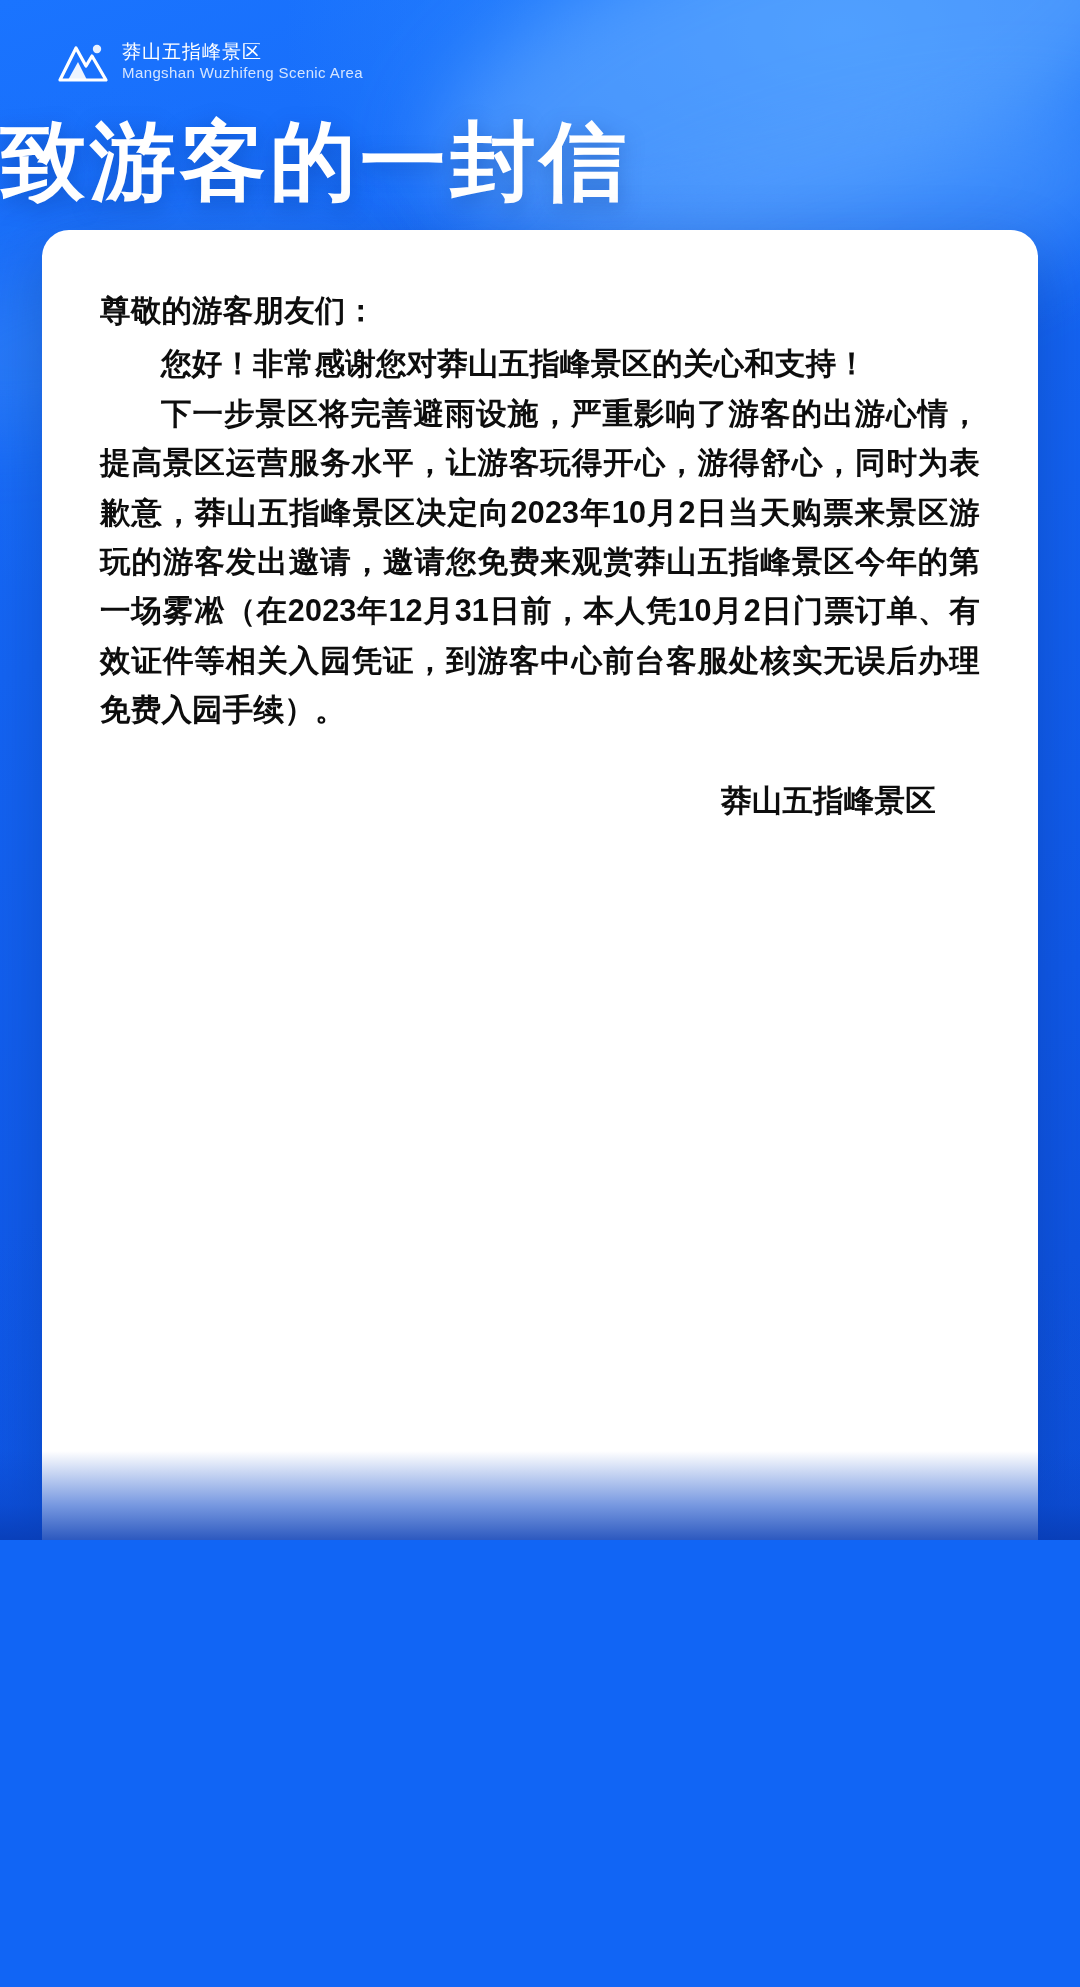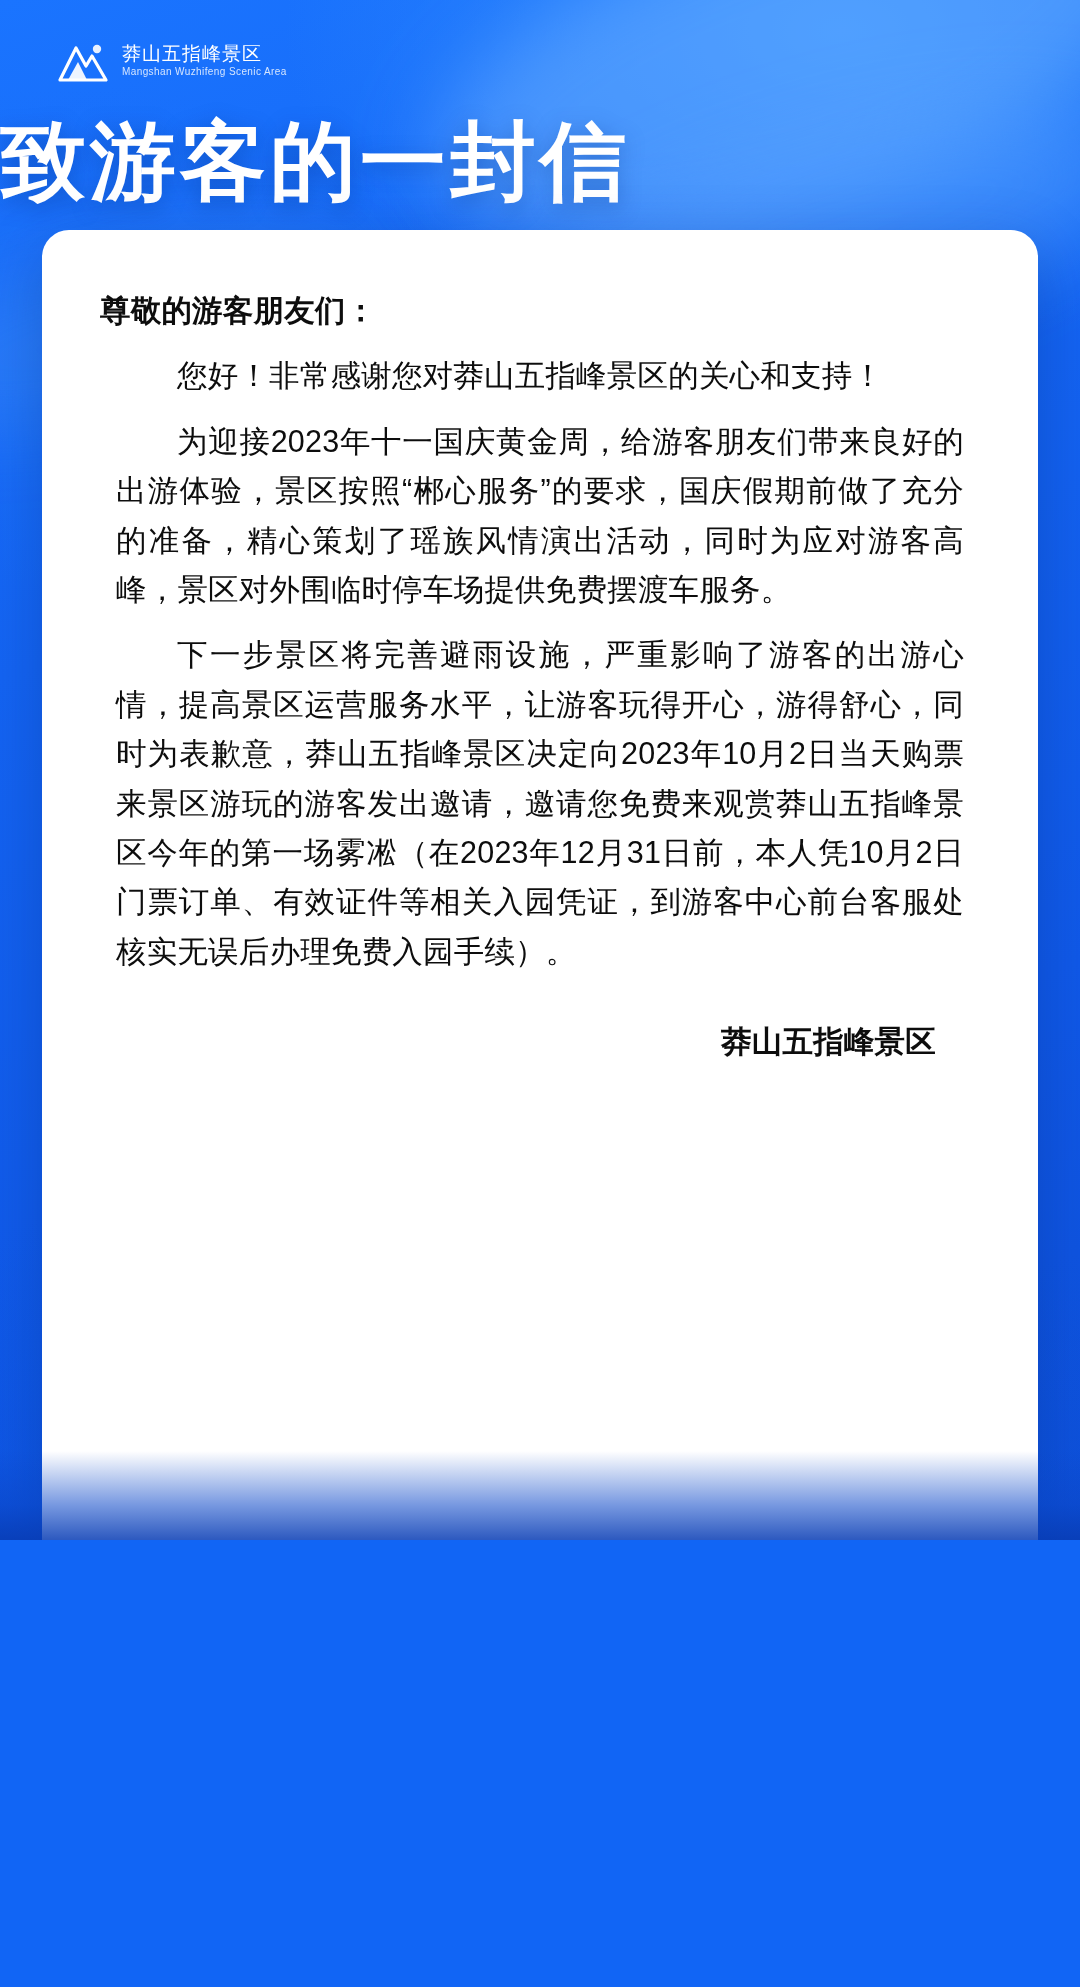--- a/index.html
+++ b/index.html
@@ -77,21 +77,21 @@
     line-height: 1.05;
   }
   .logo-cn {
     color: #ffffff;
     font-size: 19px;
     letter-spacing: 1px;
     font-weight: 400;
   }
   .logo-en {
     color: rgba(255,255,255,0.82);
-    font-size: 10px;
+    font-size: 15px;
     letter-spacing: 0.4px;
     margin-top: 3px;
   }
 
   
   .title {
     position: absolute;
     top: 104px;
     left: 0;
     width: 1080px;
@@ -121,24 +121,24 @@
     font-size: 30.5px;
     line-height: 1.62;
     letter-spacing: 0.2px;
     font-family: "Liberation Sans", "DejaVu Sans", sans-serif;
   }
   .salutation {
     font-weight: bold;
     margin: 0 0 4px 0;
   }
   .para {
-    margin: 16px;
+    margin: 0;
     text-indent: 2em;
     text-align: justify;
-    font-weight: normal;
+    font-weight: bold;
   }
   .sign {
     margin-top: 40px;
     text-align: right;
     font-weight: bold;
     line-height: 1.7;
   }
   .sign div { padding-right: 44px; }
 
   
@@ -175,21 +175,20 @@
       <span class="logo-en">Mangshan  Wuzhifeng  Scenic  Area</span>
     </span>
   </div>
 
   <div class="title">致游客的一封信</div>
 
   <div class="card">
     <div class="card-inner">
       <p class="salutation">尊敬的游客朋友们：</p>
       <p class="para">您好！非常感谢您对莽山五指峰景区的关心和支持！</p>
-      <p class="para">为迎接2023年十一国庆黄金周，给游客朋友们带来良好的出游体验，景区按照“郴心服务”的要求，国庆假期前做了充分的准备，精心策划了瑶族风情演出活动，同时为应对游客高峰，景区对外围临时停车场提供免费摆渡车服务。</p>
       <p class="para">下一步景区将完善避雨设施，严重影响了游客的出游心情，提高景区运营服务水平，让游客玩得开心，游得舒心，同时为表歉意，莽山五指峰景区决定向2023年10月2日当天购票来景区游玩的游客发出邀请，邀请您免费来观赏莽山五指峰景区今年的第一场雾凇（在2023年12月31日前，本人凭10月2日门票订单、有效证件等相关入园凭证，到游客中心前台客服处核实无误后办理免费入园手续）。</p>
       <div class="sign">
         <div>莽山五指峰景区</div>
       </div>
     </div>
   </div>
 
   <div class="bottom-glow"></div>
 </div>
 

